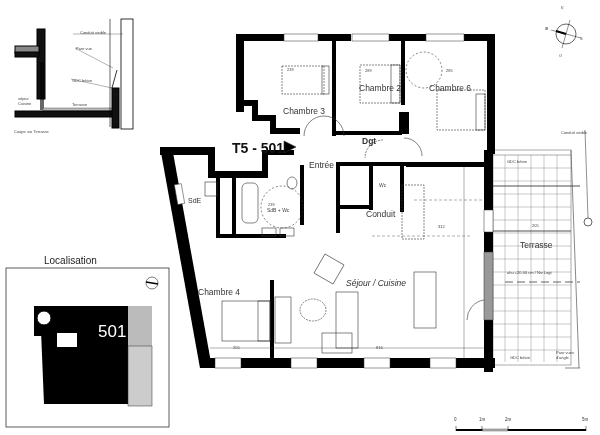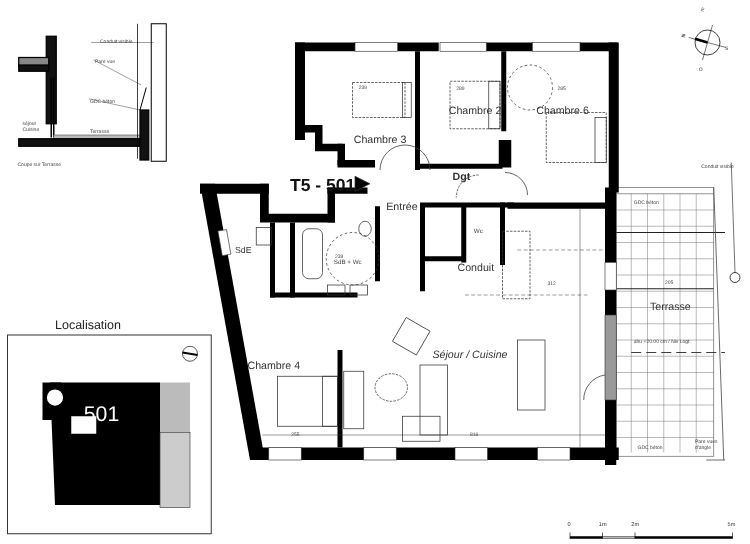--- a/index.html
+++ b/index.html
@@ -244,18 +244,18 @@
 
 <div class="lbl tiny" style="left:561px;top:130px;">Conduit visible</div>
 <div class="lbl tiny" style="left:507px;top:159px;">GDC béton</div>
 <div class="lbl tiny" style="left:532px;top:223px;">205</div>
 <div class="lbl room" style="left:520px;top:240px;">Terrasse</div>
 <div class="lbl tiny" style="left:507px;top:270px;">ahu +20.00 cm / Niv Logt</div>
 <div class="lbl tiny" style="left:510px;top:355px;">GDC béton</div>
 <div class="lbl tiny" style="left:556px;top:350px;width:18px;white-space:normal;">Pare vues d'angle</div>
 
 <div class="lbl loc-title" style="left:6px;top:255px;margin-left:38px;">Localisation</div>
-<div class="lbl loc-num" style="left:67px;top:322px;">501</div>
+<div class="lbl loc-num" style="left:98px;top:322px;">501</div>
 
 <div class="lbl scale" style="left:454px;top:417px;">0</div>
 <div class="lbl scale" style="left:479px;top:417px;">1m</div>
 <div class="lbl scale" style="left:505px;top:417px;">2m</div>
 <div class="lbl scale" style="left:582px;top:417px;">5m</div>
 
 </body></html>

